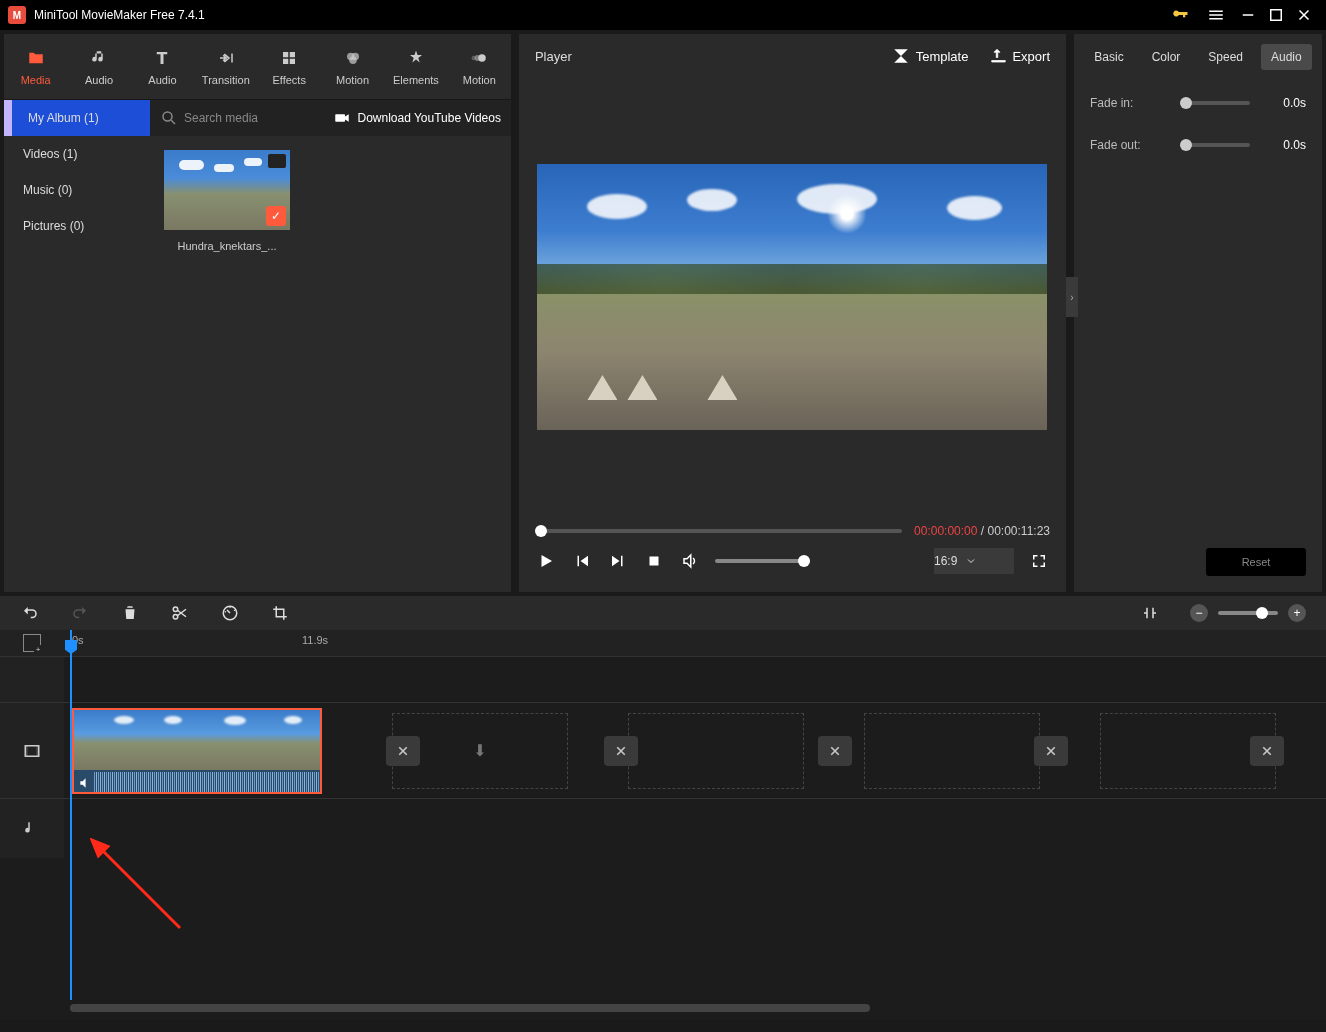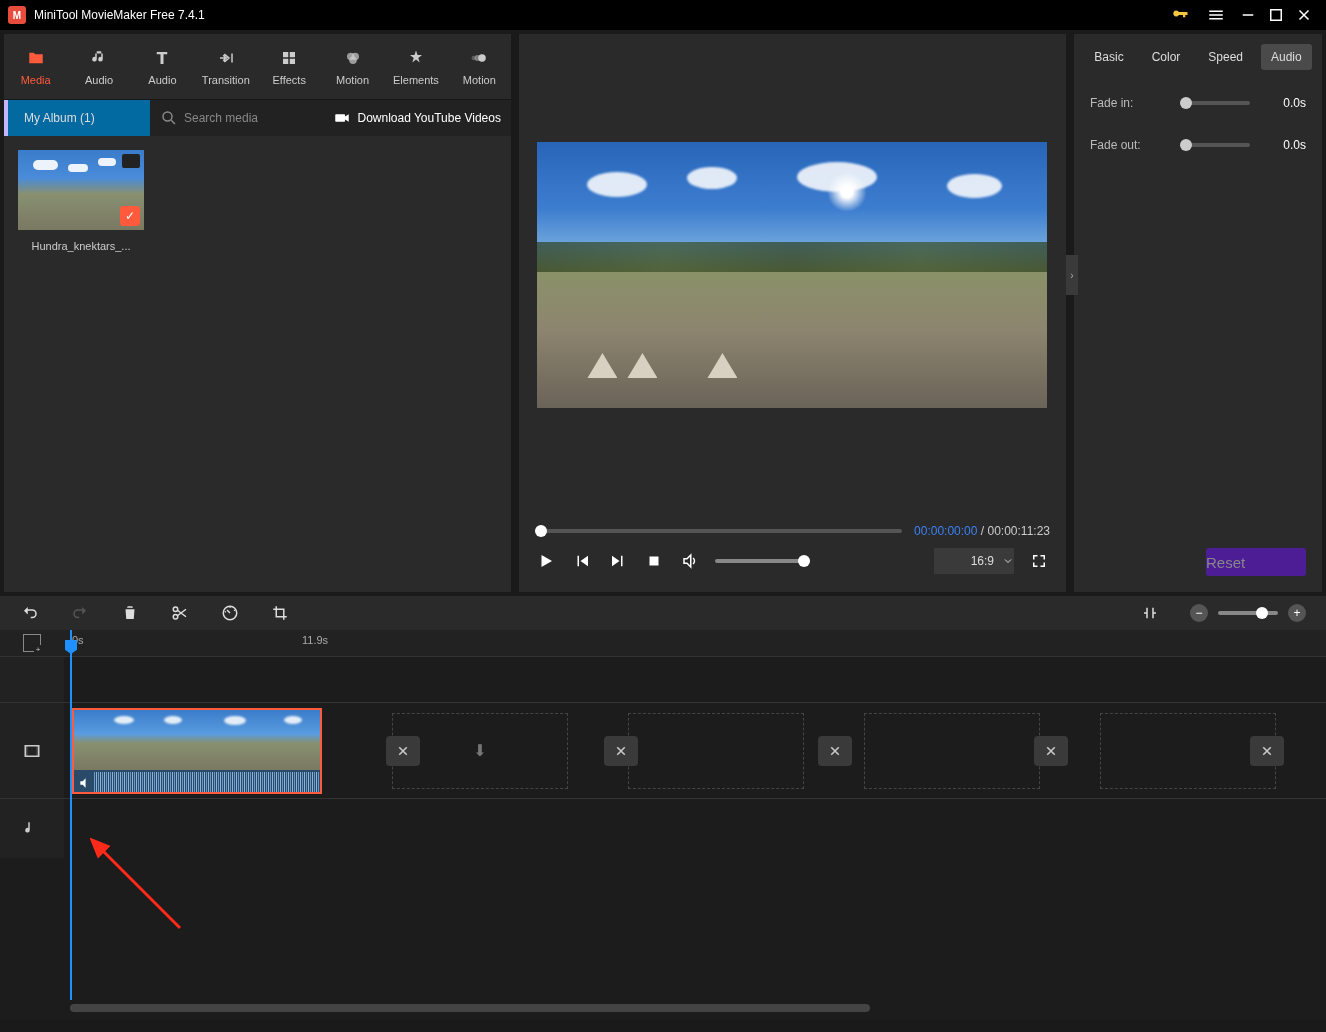--- a/index.html
+++ b/index.html
@@ -12,21 +12,21 @@
 .ham-icon{margin-right:4px}
 .main-upper{height:562px;display:flex;gap:8px;padding:4px 4px 0 4px;background:#1a1a1a}
 .media-panel{width:518px;background:#2a2a2a;display:flex;flex-direction:column}
 .tab-row{height:66px;background:#2a2a2a;display:flex;border-bottom:1px solid #181818}
 .tab{flex:1;display:flex;flex-direction:column;align-items:center;justify-content:center;color:#ccc;font-size:11px;gap:6px;cursor:pointer}
 .tab.active{color:#ff5a3c}
 .tab-icon{width:20px;height:20px;display:flex;align-items:center;justify-content:center}
 .album-row{height:36px;display:flex;background:#222}
 .album-tabs{width:146px;display:flex;flex-direction:column}
 .album-item{height:36px;display:flex;align-items:center;padding-left:16px;font-size:12px;color:#ddd;border-left:3px solid transparent}
-.album-item.active{background:#0369a1;border-left:4px solid #c4b5fd}
+.album-item.active{background:#1d4ed8;border-left:8px solid #c4b5fd}
 .album-header{flex:1;height:36px;background:#222;display:flex;align-items:center;padding:0 10px}
 .search-area{display:flex;align-items:center;color:#888;font-size:12px;gap:6px}
 .download-link{margin-left:auto;color:#fff;font-size:12px;display:flex;align-items:center;gap:6px}
 .album-body{flex:1;display:flex}
 .album-left{width:146px;background:#2a2a2a}
 .album-content{flex:1;background:#2a2a2a;padding:14px;display:flex;gap:18px;align-items:flex-start}
 .import-tile{width:126px;display:flex;flex-direction:column;align-items:center;gap:10px}
 .import-box{width:126px;height:80px;border:1px dashed #555;display:flex;align-items:center;justify-content:center}
 .folder-icon{width:26px;height:20px;background:#ccc;border-radius:2px;position:relative}
 .folder-icon:before{content:"";position:absolute;top:-4px;left:2px;width:10px;height:4px;background:#ccc;border-radius:1px 1px 0 0}
@@ -56,44 +56,44 @@
 .trees{position:absolute;top:100px;left:0;right:0;height:30px;background:linear-gradient(to right,#2d4020,#3a5028,#2d4020,#3a5028,#2d4020);opacity:0.7}
 .ground-items{position:absolute;bottom:30px;left:20px;right:20px;height:70px}
 .tent{position:absolute;bottom:0;width:30px;height:25px;background:#d8d0c0;clip-path:polygon(50% 0,100% 100%,0 100%)}
 .t1{left:30px}.t2{left:70px}.t3{left:150px}
 .expand-handle{position:absolute;right:-12px;top:50%;transform:translateY(-50%);width:12px;height:40px;background:#3a3a3a;display:flex;align-items:center;justify-content:center;color:#aaa;font-size:10px}
 .player-controls{height:76px;padding:8px 16px;display:flex;flex-direction:column;gap:10px}
 .progress-row{display:flex;align-items:center;gap:0}
 .progress-track{flex:1;height:4px;background:#555;border-radius:2px;position:relative}
 .progress-knob{position:absolute;left:0;top:-4px;width:12px;height:12px;background:#fff;border-radius:50%}
 .time-display{margin-left:12px;font-size:12px}
-.time-current{color:#3b82f6}
+.time-current{color:#ef4444}
 .time-total{color:#ccc}
 .control-row{display:flex;align-items:center;gap:14px}
 .ctrl-btn{width:22px;height:22px;display:flex;align-items:center;justify-content:center;color:#fff}
 .vol-slider{width:95px;height:4px;background:#888;border-radius:2px;position:relative}
 .vol-knob{position:absolute;right:0;top:-4px;width:12px;height:12px;background:#fff;border-radius:50%}
 .ctrl-spacer{flex:1}
-.aspect-sel{width:80px;height:26px;background:#3a3a3a;display:flex;align-items:center;justify-content:flex-end;gap:8px;font-size:12px;color:#ddd}
+.aspect-sel{width:80px;height:26px;background:#3a3a3a;display:flex;align-items:center;justify-content:flex-start;gap:8px;font-size:12px;color:#ddd}
 .property-panel{width:248px;background:#2a2a2a;display:flex;flex-direction:column}
 .prop-header{height:44px;display:flex;align-items:center;padding:0 16px;font-size:13px;color:#ddd}
 .prop-tabs{display:flex;gap:8px;padding:10px 12px;justify-content:center}
 .prop-tab{padding:6px 10px;font-size:12px;color:#ddd;border-radius:3px}
 .prop-tab.active{background:#4a4a4a}
 .prop-body{flex:1;padding:10px 8px;display:flex;flex-direction:column;gap:16px}
 .prop-row{display:flex;align-items:center;padding:6px 8px;font-size:12px;color:#bbb}
 .prop-row.highlight{border:2px solid #ff3c2a;border-radius:3px}
 .prop-label{width:58px}
 .prop-icon{width:20px;margin-right:8px;display:flex;justify-content:center}
 .prop-slider{flex:1;height:4px;background:#555;border-radius:2px;position:relative;margin:0 10px 0 4px}
 .prop-knob-left{position:absolute;left:0;top:-4px;width:12px;height:12px;background:#ccc;border-radius:50%}
 .prop-knob-right{position:absolute;right:0;top:-4px;width:12px;height:12px;background:#ccc;border-radius:50%}
 .prop-value{width:46px;text-align:right;color:#fff}
 .reset-area{padding:16px;display:flex;justify-content:flex-end}
-.reset-btn{width:100px;height:28px;background:#4c1d95;color:#888;font-size:15px;display:flex;align-items:center;justify-content:flex-start;border-radius:3px}
+.reset-btn{width:100px;height:28px;background:#000000;color:#888;font-size:11px;display:flex;align-items:center;justify-content:center;border-radius:3px}
 .timeline-toolbar{height:38px;background:#2a2a2a;display:flex;align-items:center;padding:0 20px;gap:30px;border-top:4px solid #1a1a1a}
 .tl-btn{width:20px;height:20px;display:flex;align-items:center;justify-content:center;color:#ddd}
 .tl-btn.dim{color:#555}
 .tl-spacer{flex:1}
 .zoom-area{display:flex;align-items:center;gap:10px}
 .zoom-btn{width:18px;height:18px;border-radius:50%;background:#555;display:flex;align-items:center;justify-content:center;color:#fff;font-size:12px}
 .zoom-slider{width:60px;height:4px;background:#888;border-radius:2px;position:relative}
 .zoom-knob{position:absolute;right:10px;top:-4px;width:12px;height:12px;background:#fff;border-radius:50%}
 .timeline-area{height:390px;background:#1c1c1c;display:flex;flex-direction:column;position:relative}
 .tl-ruler{height:26px;background:#222;display:flex;align-items:center;position:relative}
@@ -252,38 +252,65 @@
         <div class="download-link">
           <svg viewBox="0 0 24 24">
               <rect x="3" y="7" width="13" height="10" rx="1"></rect>
               <path d="M16 10l5-3v10l-5-3z"></path>
             </svg>
           <span>Download YouTube Videos</span>
         </div>
       </div>
     </div>
     <div class="album-body">
+      <div class="album-left">
+        <div class="album-item">
+            <span>Videos (1)</span>
+          </div>
+        <div class="album-item">
+            <span>Music (0)</span>
+          </div>
+        <div class="album-item">
+            <span>Pictures (0)</span>
+          </div>
+      </div>
       <div class="album-content">
         <div class="thumb-tile">
           <div class="thumb-box">
             <div class="clouds">
                 <div class="cloud c1"></div>
                 <div class="cloud c2"></div>
                 <div class="cloud c3"></div>
               </div>
             <div class="cam-badge"></div>
             <div class="check-badge">✓</div>
           </div>
           <div class="tile-label">Hundra_knektars_...</div>
         </div>
       </div>
     </div>
   </div>
 
   <div class="player-panel">
+    <div class="player-header">
+      <span>Player</span>
+      <div class="player-spacer"></div>
+      <div class="header-btn">
+        <svg viewBox="0 0 24 24">
+            <path d="M3 3h18L12 12 3 3zm0 18l9-9 9 9H3z"></path>
+          </svg>
+        <span>Template</span>
+      </div>
+      <div class="header-btn">
+        <svg viewBox="0 0 24 24">
+            <path d="M12 3l4 4h-3v7h-2V7H8zm-7 15h18v2H5z" stroke="currentColor" fill="currentColor"></path>
+          </svg>
+        <span>Export</span>
+      </div>
+    </div>
     <div class="player-body">
       <div class="player-frame">
         <div class="pf-clouds">
             <div class="pfc pfc1"></div>
             <div class="pfc pfc2"></div>
             <div class="pfc pfc3"></div>
             <div class="pfc pfc4"></div>
           </div>
         <div class="sun"></div>
         <div class="trees"></div>

